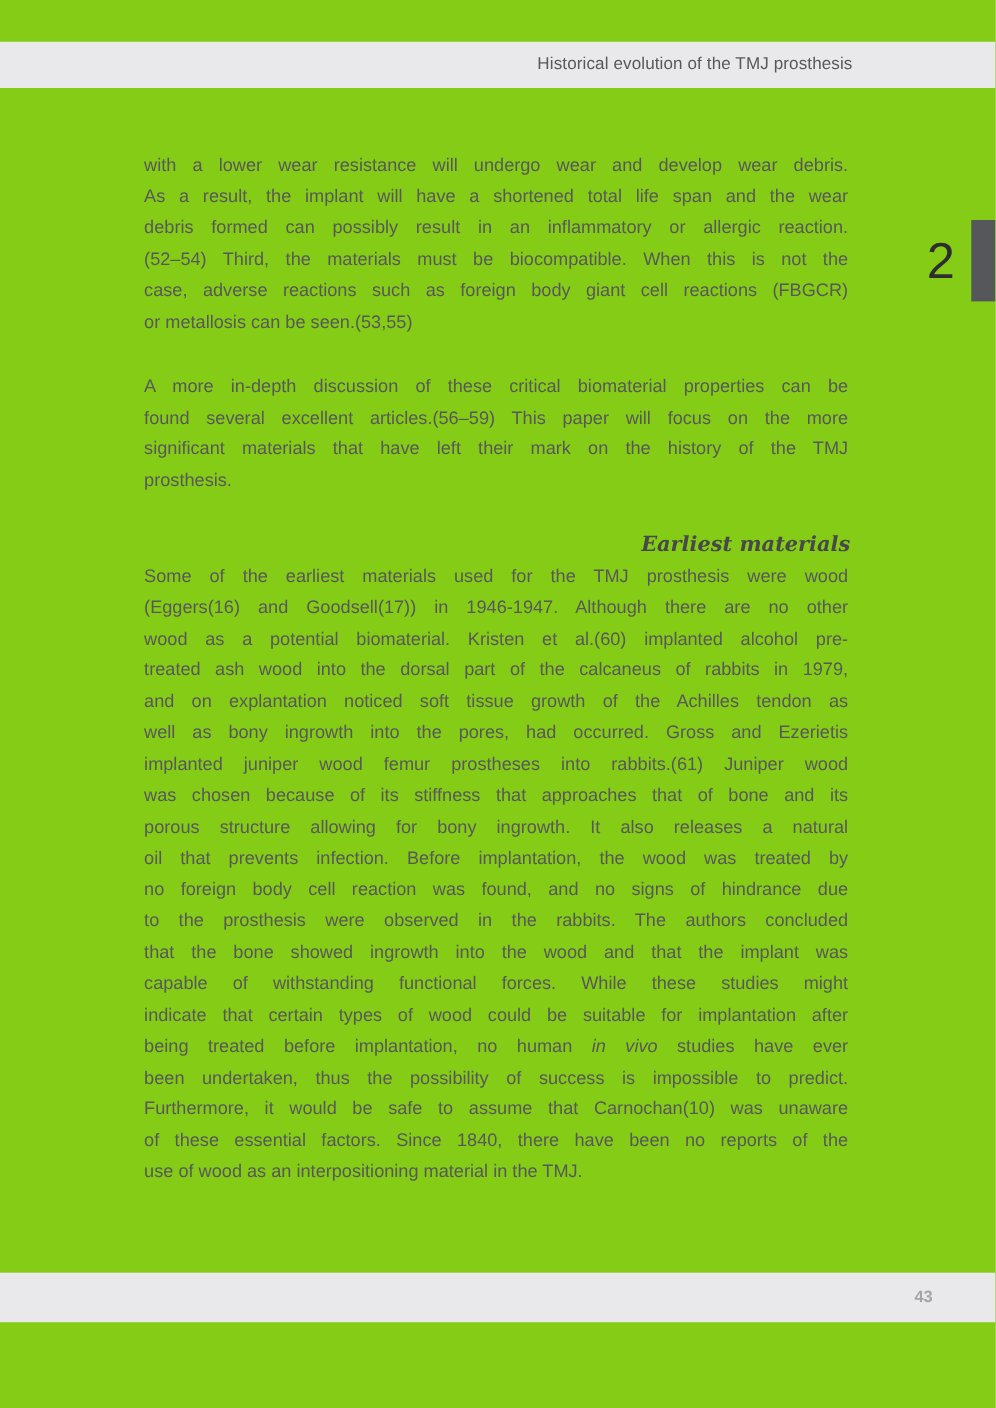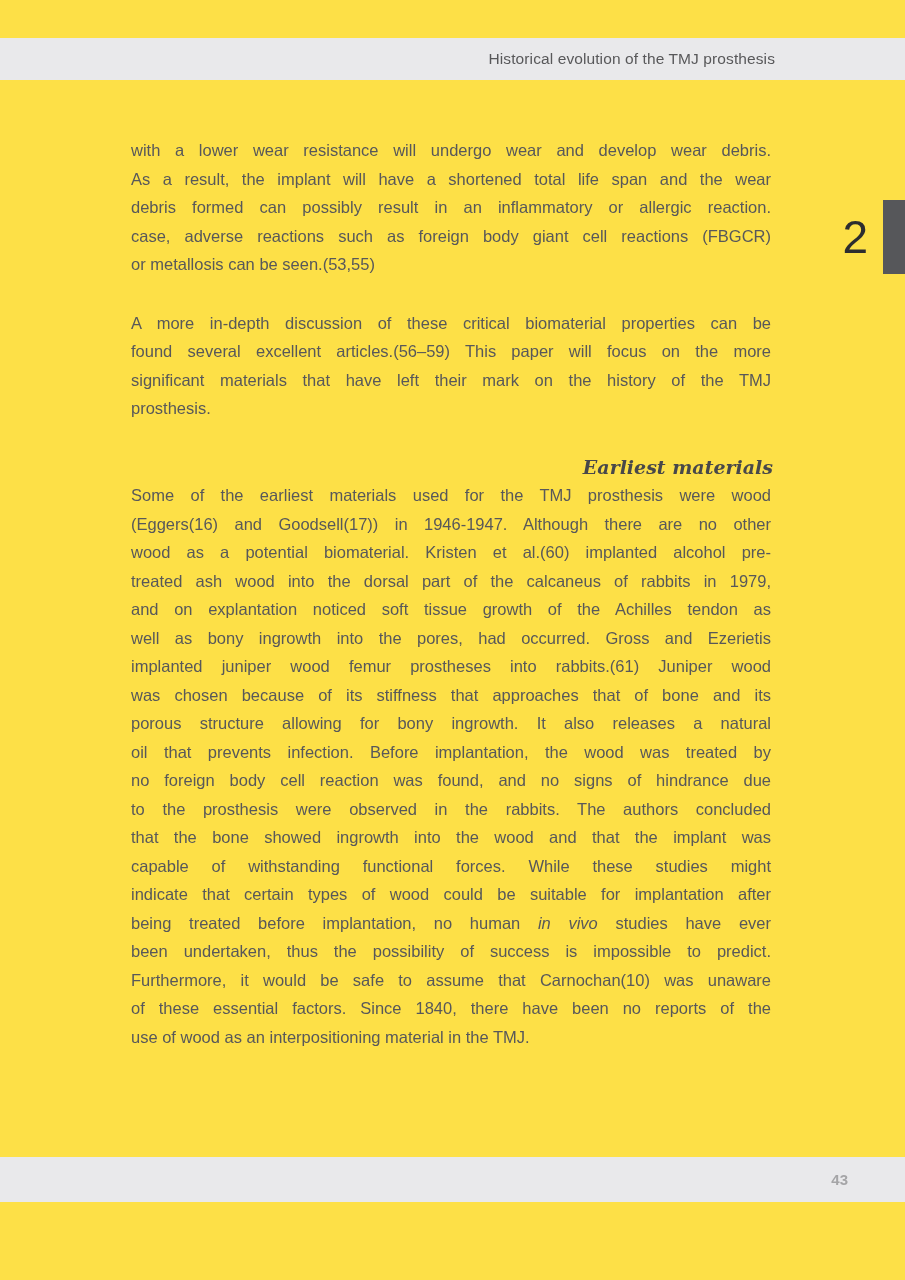--- a/index.html
+++ b/index.html
@@ -4,21 +4,21 @@
 <style>
   html, body { margin: 0; padding: 0; }
   body {
     width: 905px; height: 1280px;
     background: #ffffff;
     font-family: "Liberation Sans", sans-serif;
   }
   .page {
     position: relative;
     width: 905px; height: 1280px;
-    background: #fde047;
+    background: #84cc16;
     overflow: hidden;
   }
   .header-band {
     position: absolute; left: 0; top: 38px;
     width: 100%; height: 42px;
     background: var(--band-bg, #e9e9eb);
     display: flex; align-items: center; justify-content: flex-end;
     padding-right: 130px; box-sizing: border-box;
   }
   .header-title {
@@ -78,20 +78,21 @@
   <div class="chapter-marker">
     <span class="chapter-number">2</span>
     <span class="chapter-tab"></span>
   </div>
 
   <main class="content" id="content">
       <div class="paragraph">
         <div class="line">with a lower wear resistance will undergo wear and develop wear debris.</div>
         <div class="line">As a result, the implant will have a shortened total life span and the wear</div>
         <div class="line">debris formed can possibly result in an inflammatory or allergic reaction.</div>
+        <div class="line">(52–54) Third, the materials must be biocompatible. When this is not the</div>
         <div class="line">case, adverse reactions such as foreign body giant cell reactions (FBGCR)</div>
         <div class="line last">or metallosis can be seen.(53,55)</div>
       </div>
       <div class="paragraph">
         <div class="line">A more in-depth discussion of these critical biomaterial properties can be</div>
         <div class="line">found several excellent articles.(56–59) This paper will focus on the more</div>
         <div class="line">significant materials that have left their mark on the history of the TMJ</div>
         <div class="line last">prosthesis.</div>
       </div>
       <div class="heading">Earliest materials</div>

